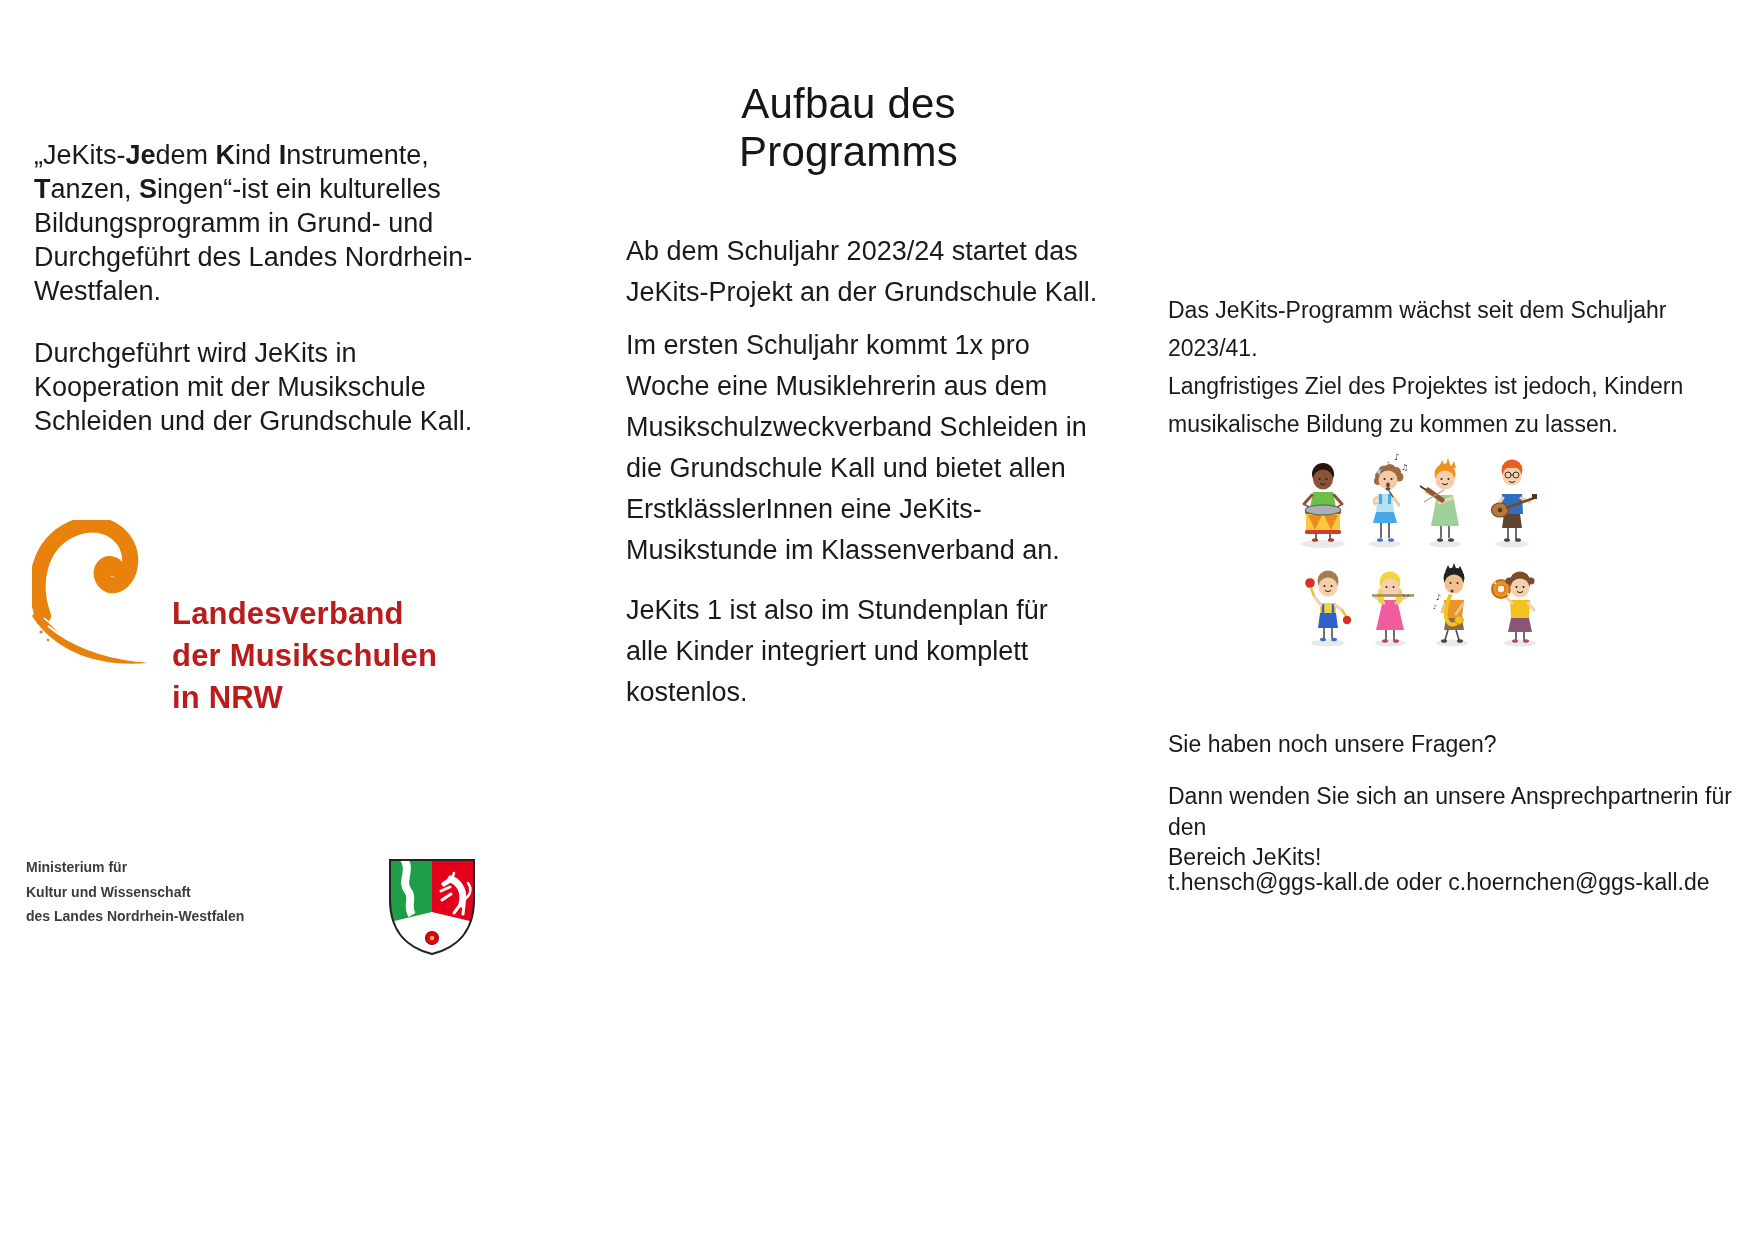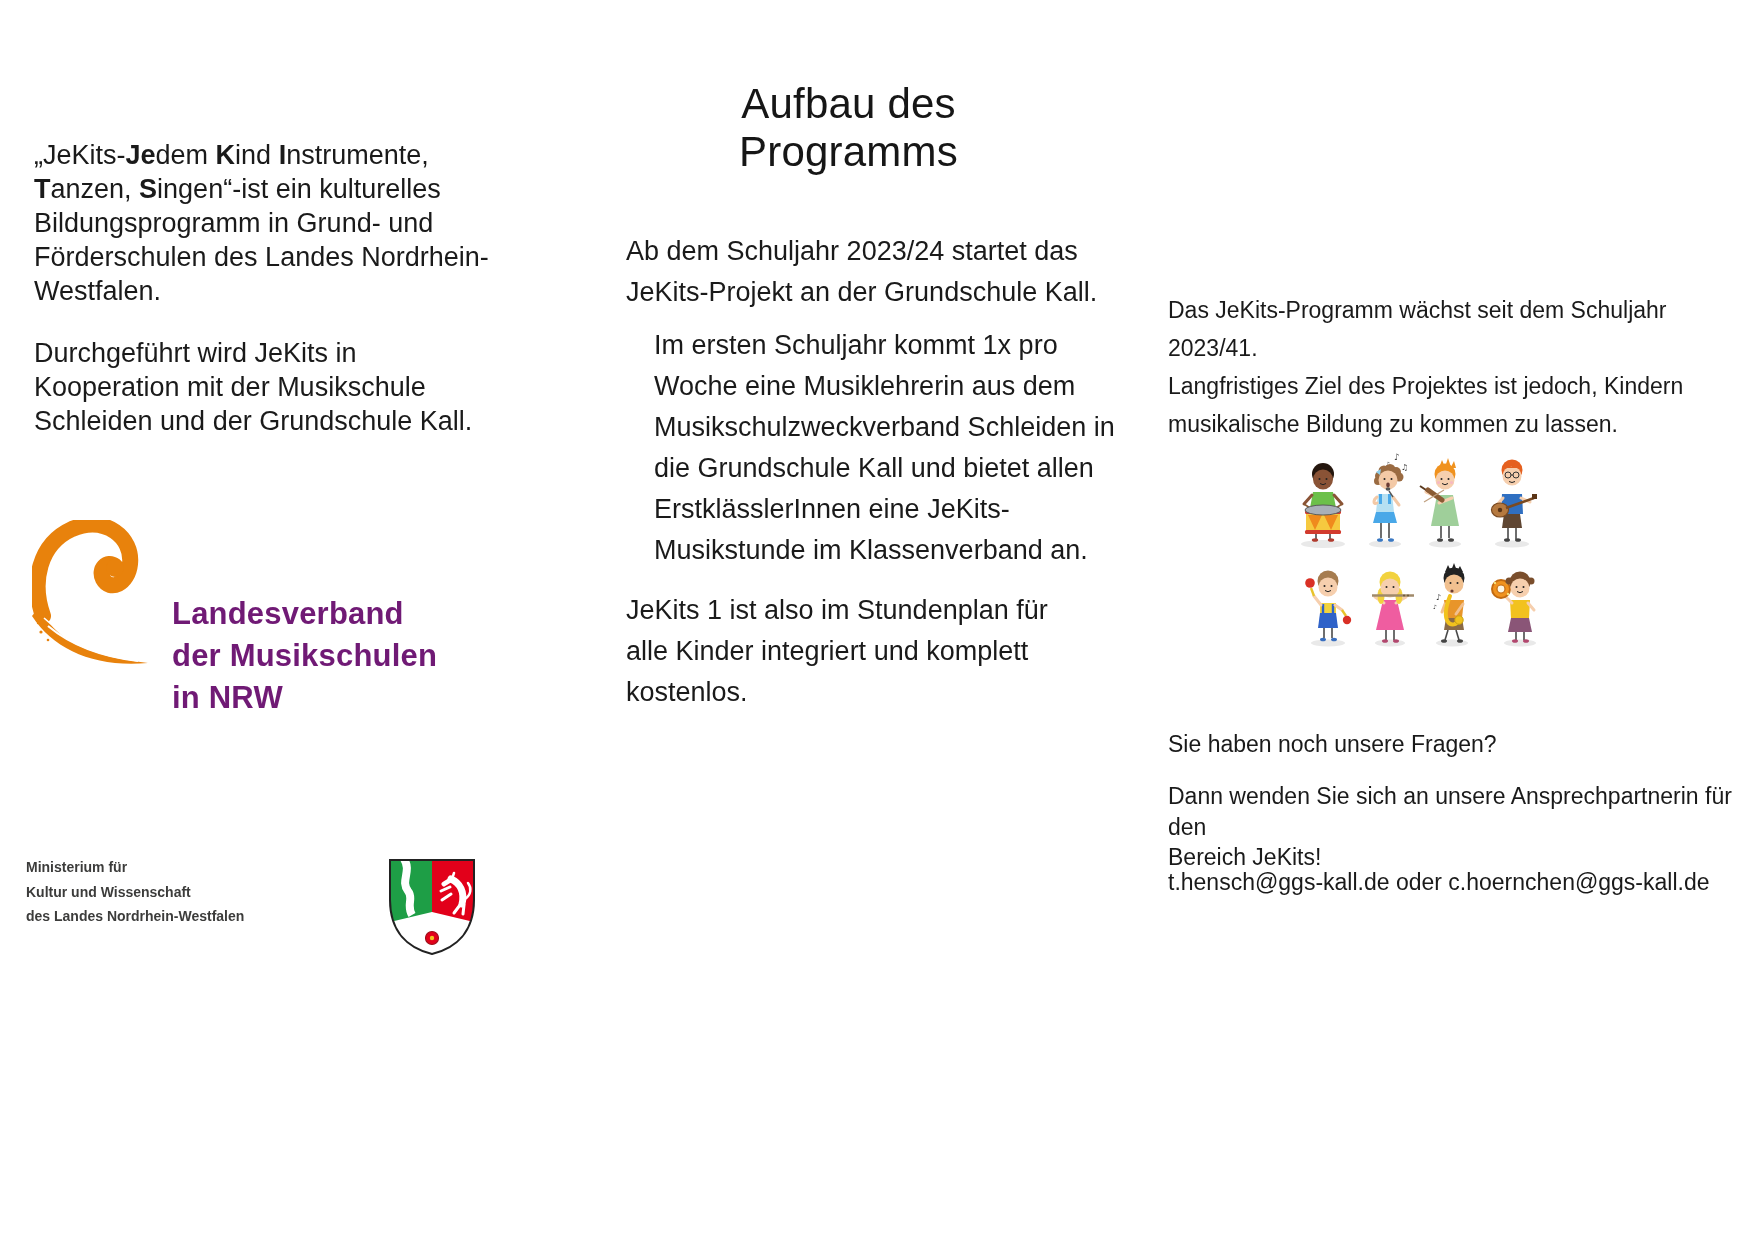--- a/index.html
+++ b/index.html
@@ -7,32 +7,32 @@
     position:relative; width:1754px; height:1240px; background:#ffffff;
     font-family:"Liberation Sans", sans-serif; color:#1a1a1a; overflow:hidden;
   }
   .abs { position:absolute; }
   .pre { white-space:pre-line; }
   .h1 { font-size:40px; font-weight:400; color:#161616; letter-spacing:0.2px; }
   .body-l { font-size:27px; line-height:34px; }
   .body-m { font-size:27px; line-height:41px; }
   .body-r { font-size:23px; line-height:38px; }
   .lp1 b { font-weight:700; }
-  .lvdm-text { font-size:31px; line-height:42px; font-weight:600; color:#701a75; letter-spacing:0.2px; }
+  .lvdm-text { font-size:31px; line-height:42px; font-weight:600; color:#b91c1c; letter-spacing:0.2px; }
   .ministry-text { font-size:14px; line-height:24.5px; font-weight:700; color:#3c3c3b; }
   .center { text-align:center; }
   p { margin:0; }
 </style>
 </head>
 <body>
 
 <div class="page">
 
 
-  <p class="abs body-l lp1" style="left:34px; top:138px;"><span>„JeKits-</span><b>Je</b><span>dem </span><b>K</b><span>ind </span><b>I</b><span>nstrumente,</span><br><b>T</b><span>anzen, </span><b>S</b><span>ingen“-ist ein kulturelles</span><br><span>Bildungsprogramm in Grund- und</span><br><span>Förderschulen des Landes Nordrhein-</span><br><span>Westfalen.</span></p>
+  <p class="abs body-l lp1" style="left:34px; top:138px;"><span>„JeKits-</span><b>Je</b><span>dem </span><b>K</b><span>ind </span><b>I</b><span>nstrumente,</span><br><b>T</b><span>anzen, </span><b>S</b><span>ingen“-ist ein kulturelles</span><br><span>Bildungsprogramm in Grund- und</span><br><span>Durchgeführt des Landes Nordrhein-</span><br><span>Westfalen.</span></p>
 
   <p class="abs body-l pre" style="left:34px; top:336px;">Durchgeführt wird JeKits in
 Kooperation mit der Musikschule
 Schleiden und der Grundschule Kall.</p>
 
   <svg class="abs" style="left:32px; top:520px;" width="122" height="152" viewBox="0 0 122 152">
     <path d="M 11 96 C -1 62 7 24 40 9 C 74 -5 101 18 98 44 C 96 64 78 72 71 59 C 66 49 75 40 83 46" fill="none" stroke="#E8820C" stroke-width="16" stroke-linecap="round"></path>
     <circle cx="83" cy="48" r="9" fill="#E8820C"></circle>
     <path d="M 8 86 C 20 118 54 136 116 143 C 64 148 22 130 0 96 Z" fill="#E8820C"></path>
     <path d="M 16 106 C 40 126 72 137 106 141" stroke="#ffffff" stroke-width="2.2" fill="none"></path>
@@ -75,21 +75,21 @@
       <circle cx="44" cy="80" r="6.5" fill="#E2001A" stroke="#9e0e18" stroke-width="1.2"></circle>
       <circle cx="44" cy="80" r="2.2" fill="#f2c21e"></circle>
     </g>
     <path d="M2 2 H86 V42 C86 74 68 90 44 96 C20 90 2 74 2 42 Z" fill="none" stroke="#222222" stroke-width="2"></path>
   </svg>
 
   <div class="abs h1 center" style="left:626px; top:80px; width:445px; font-size:42px;">Aufbau des Programms</div>
 
   <p class="abs body-m pre" style="left:626px; top:231px;">Ab dem Schuljahr 2023/24 startet das
 JeKits-Projekt an der Grundschule Kall.</p>
-  <p class="abs body-m pre" style="left:626px; top:325px;margin-left:28px;">Im ersten Schuljahr kommt 1x pro
+  <p class="abs body-m pre" style="left:626px; top:325px;">Im ersten Schuljahr kommt 1x pro
 Woche eine Musiklehrerin aus dem
 Musikschulzweckverband Schleiden in
 die Grundschule Kall und bietet allen
 ErstklässlerInnen eine JeKits-
 Musikstunde im Klassenverband an.</p>
   <p class="abs body-m pre" style="left:626px; top:590px;">JeKits 1 ist also im Stundenplan für
 alle Kinder integriert und komplett
 kostenlos.</p>
 
   <p class="abs body-r pre" style="left:1168px; top:291px;">Das JeKits-Programm wächst seit dem Schuljahr 2023/41.

